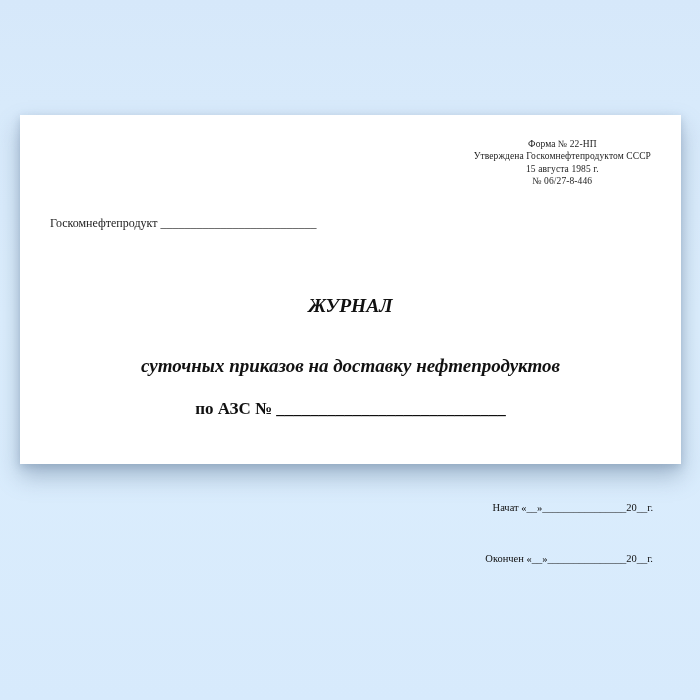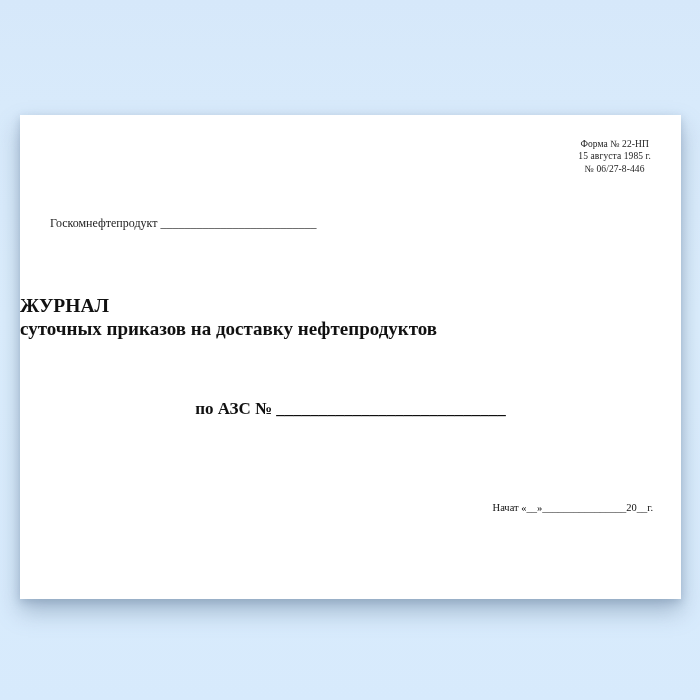--- a/index.html
+++ b/index.html
@@ -17,21 +17,21 @@
   .scene {
     position: relative;
     width: 700px;
     height: 700px;
   }
   .paper {
     position: absolute;
     left: 20px;
     top: 115px;
     width: 661px;
-    height: 484px;
+    height: 349px;
     background: #ffffff;
     box-shadow:
       0 12px 22px rgba(100, 126, 155, 0.48),
       0 3px 8px rgba(100, 126, 155, 0.30);
   }
   .form-header {
     position: absolute;
     top: 23px;
     right: 30px;
     text-align: center;
@@ -47,30 +47,33 @@
     font-size: 12px;
     line-height: 13.8px;
     white-space: pre;
     color: #222222;
   }
   .title-block {
     position: absolute;
     top: 179px;
     left: 0;
     right: 0;
+    text-align: center;
     font-weight: bold;
     color: #111111;
+    font-style: italic;
   }
   .title-main {
     font-size: 19.5px;
     line-height: 23px;
   }
   .title-sub {
     font-size: 19px;
     line-height: 23px;
+    margin-top: 37px;
   }
   .azs-line {
     position: absolute;
     top: 246px;
     left: 0;
     right: 0;
     text-align: center;
     font-weight: bold;
     font-size: 17px;
     line-height: 21px;
@@ -94,33 +97,35 @@
   }
 </style>
 </head>
 <body>
 
 <div class="scene">
   <div class="paper">
 
     <div class="form-header">
       <div>Форма № 22-НП</div>
+      <div>Утверждена Госкомнефтепродуктом СССР</div>
       <div>15 августа 1985 г.</div>
       <div>№ 06/27-8-446</div>
     </div>
 
     <div class="org-block">
       <div>Госкомнефтепродукт __________________________</div>
     </div>
 
     <div class="title-block">
       <div class="title-main">ЖУРНАЛ</div>
       <div class="title-sub">суточных приказов на доставку нефтепродуктов</div>
     </div>
 
     <div class="azs-line">по АЗС № ___________________________</div>
 
     <div class="dates-block">
       <div class="date-line">Начат «__»________________20__г.</div>
+      <div class="date-line">Окончен «__»_______________20__г.</div>
     </div>
 
   </div>
 </div>
 
 </body></html>

